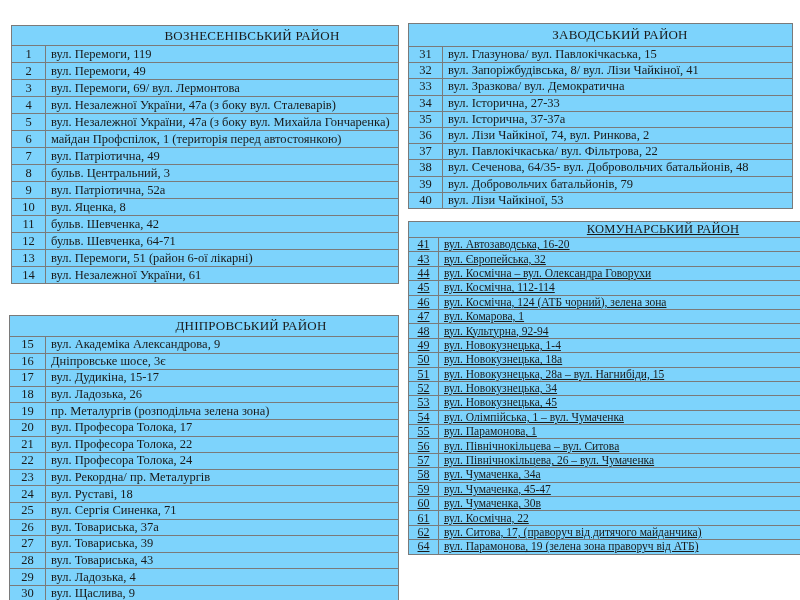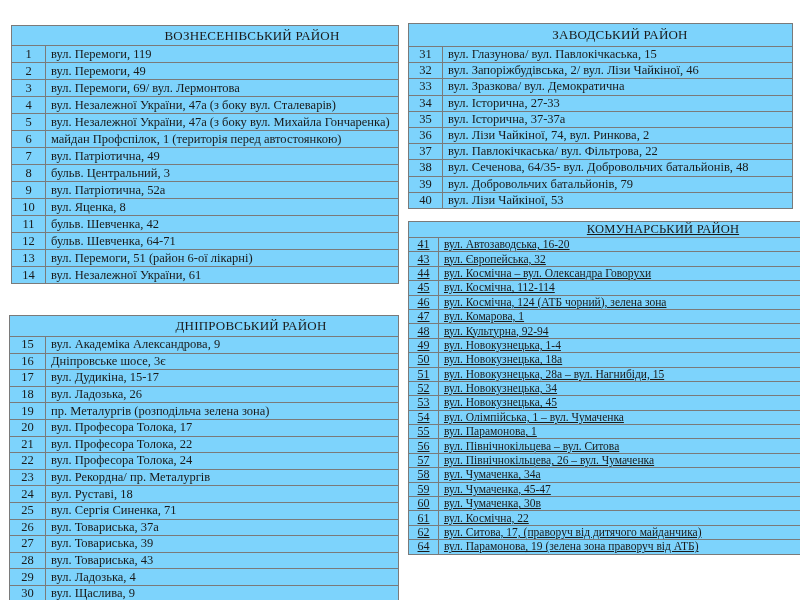--- a/index.html
+++ b/index.html
@@ -203,21 +203,21 @@
         <th colspan="2">ЗАВОДСЬКИЙ РАЙОН</th>
       </tr>
     </thead>
   <tbody>
       <tr>
         <td class="num">31</td>
         <td class="addr">вул. Глазунова/ вул. Павлокічкаська, 15</td>
       </tr>
       <tr>
         <td class="num">32</td>
-        <td class="addr">вул. Запоріжбудівська, 2/ вул. Лізи Чайкіної, 46</td>
+        <td class="addr">вул. Запоріжбудівська, 8/ вул. Лізи Чайкіної, 41</td>
       </tr>
       <tr>
         <td class="num">33</td>
         <td class="addr">вул. Зразкова/ вул. Демократична</td>
       </tr>
       <tr>
         <td class="num">34</td>
         <td class="addr">вул. Історична, 27-33</td>
       </tr>
       <tr>

